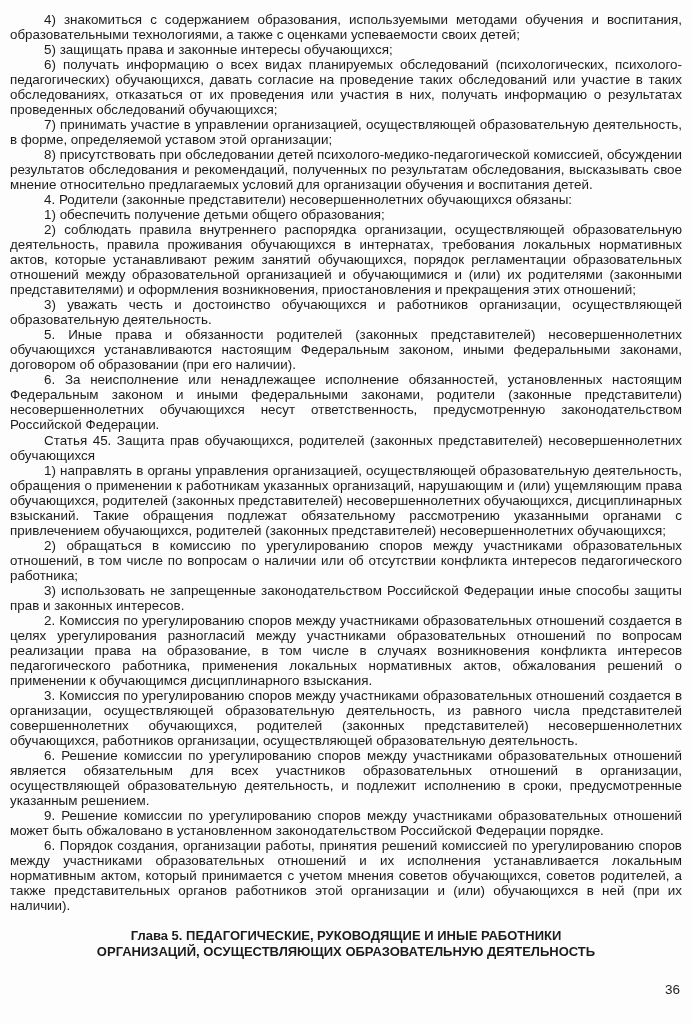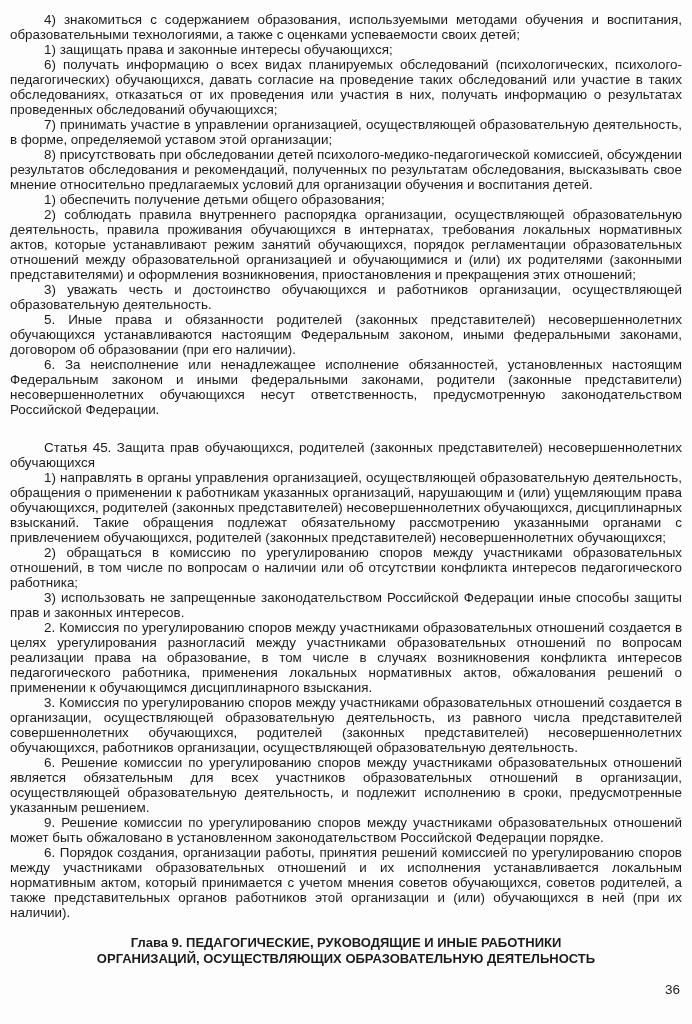--- a/index.html
+++ b/index.html
@@ -19,21 +19,21 @@
     left: 10px; top: 12px; width: 672px;
     font-size: 13.4px;
     line-height: 15px;
     color: #1b1b1b;
     text-align: justify;
   }
   .textblock p {
     margin: 0;
     text-indent: 34px;
   }
-  .textblock p.gap-before { margin-top: 23px; }
+  .textblock p.gap-before { margin-top: 1px; }
   .chapter-heading {
     margin-top: 15px;
     text-align: center;
     font-weight: bold;
     font-size: 13px;
     line-height: 15.5px;
   }
   .chapter-heading span { display: block; text-indent: 0; }
   .page-number {
     position: absolute;
@@ -42,41 +42,42 @@
     color: #222222;
   }
 </style>
 </head>
 <body>
 
 <div class="page">
   <div class="textblock">
 
     <p>4) знакомиться с содержанием образования, используемыми методами обучения и воспитания, образовательными технологиями, а также с оценками успеваемости своих детей;</p>
-    <p>1) защищать права и законные интересы обучающихся;</p>
+    <p>5) защищать права и законные интересы обучающихся;</p>
     <p>6) получать информацию о всех видах планируемых обследований (психологических, психолого-педагогических) обучающихся, давать согласие на проведение таких обследований или участие в таких обследованиях, отказаться от их проведения или участия в них, получать информацию о результатах проведенных обследований обучающихся;</p>
     <p>7) принимать участие в управлении организацией, осуществляющей образовательную деятельность, в форме, определяемой уставом этой организации;</p>
     <p>8) присутствовать при обследовании детей психолого-медико-педагогической комиссией, обсуждении результатов обследования и рекомендаций, полученных по результатам обследования, высказывать свое мнение относительно предлагаемых условий для организации обучения и воспитания детей.</p>
+    <p>4. Родители (законные представители) несовершеннолетних обучающихся обязаны:</p>
     <p>1) обеспечить получение детьми общего образования;</p>
     <p>2) соблюдать правила внутреннего распорядка организации, осуществляющей образовательную деятельность, правила проживания обучающихся в интернатах, требования локальных нормативных актов, которые устанавливают режим занятий обучающихся, порядок регламентации образовательных отношений между образовательной организацией и обучающимися и (или) их родителями (законными представителями) и оформления возникновения, приостановления и прекращения этих отношений;</p>
     <p>3) уважать честь и достоинство обучающихся и работников организации, осуществляющей образовательную деятельность.</p>
     <p>5. Иные права и обязанности родителей (законных представителей) несовершеннолетних обучающихся устанавливаются настоящим Федеральным законом, иными федеральными законами, договором об образовании (при его наличии).</p>
     <p>6. За неисполнение или ненадлежащее исполнение обязанностей, установленных настоящим Федеральным законом и иными федеральными законами, родители (законные представители) несовершеннолетних обучающихся несут ответственность, предусмотренную законодательством Российской Федерации.</p>
 
     <p class="gap-before">Статья 45. Защита прав обучающихся, родителей (законных представителей) несовершеннолетних обучающихся</p>
 
     <p>1) направлять в органы управления организацией, осуществляющей образовательную деятельность, обращения о применении к работникам указанных организаций, нарушающим и (или) ущемляющим права обучающихся, родителей (законных представителей) несовершеннолетних обучающихся, дисциплинарных взысканий. Такие обращения подлежат обязательному рассмотрению указанными органами с привлечением обучающихся, родителей (законных представителей) несовершеннолетних обучающихся;</p>
     <p>2) обращаться в комиссию по урегулированию споров между участниками образовательных отношений, в том числе по вопросам о наличии или об отсутствии конфликта интересов педагогического работника;</p>
     <p>3) использовать не запрещенные законодательством Российской Федерации иные способы защиты прав и законных интересов.</p>
     <p>2. Комиссия по урегулированию споров между участниками образовательных отношений создается в целях урегулирования разногласий между участниками образовательных отношений по вопросам реализации права на образование, в том числе в случаях возникновения конфликта интересов педагогического работника, применения локальных нормативных актов, обжалования решений о применении к обучающимся дисциплинарного взыскания.</p>
     <p>3. Комиссия по урегулированию споров между участниками образовательных отношений создается в организации, осуществляющей образовательную деятельность, из равного числа представителей совершеннолетних обучающихся, родителей (законных представителей) несовершеннолетних обучающихся, работников организации, осуществляющей образовательную деятельность.</p>
     <p>6. Решение комиссии по урегулированию споров между участниками образовательных отношений является обязательным для всех участников образовательных отношений в организации, осуществляющей образовательную деятельность, и подлежит исполнению в сроки, предусмотренные указанным решением.</p>
     <p>9. Решение комиссии по урегулированию споров между участниками образовательных отношений может быть обжаловано в установленном законодательством Российской Федерации порядке.</p>
     <p>6. Порядок создания, организации работы, принятия решений комиссией по урегулированию споров между участниками образовательных отношений и их исполнения устанавливается локальным нормативным актом, который принимается с учетом мнения советов обучающихся, советов родителей, а также представительных органов работников этой организации и (или) обучающихся в ней (при их наличии).</p>
 
     <div class="chapter-heading">
-      <span>Глава 9. ПЕДАГОГИЧЕСКИЕ, РУКОВОДЯЩИЕ И ИНЫЕ РАБОТНИКИ</span>
+      <span>Глава 5. ПЕДАГОГИЧЕСКИЕ, РУКОВОДЯЩИЕ И ИНЫЕ РАБОТНИКИ</span>
       <span>ОРГАНИЗАЦИЙ, ОСУЩЕСТВЛЯЮЩИХ ОБРАЗОВАТЕЛЬНУЮ ДЕЯТЕЛЬНОСТЬ</span>
     </div>
   </div>
 
   <div class="page-number">36</div>
 </div>
 
 </body></html>

